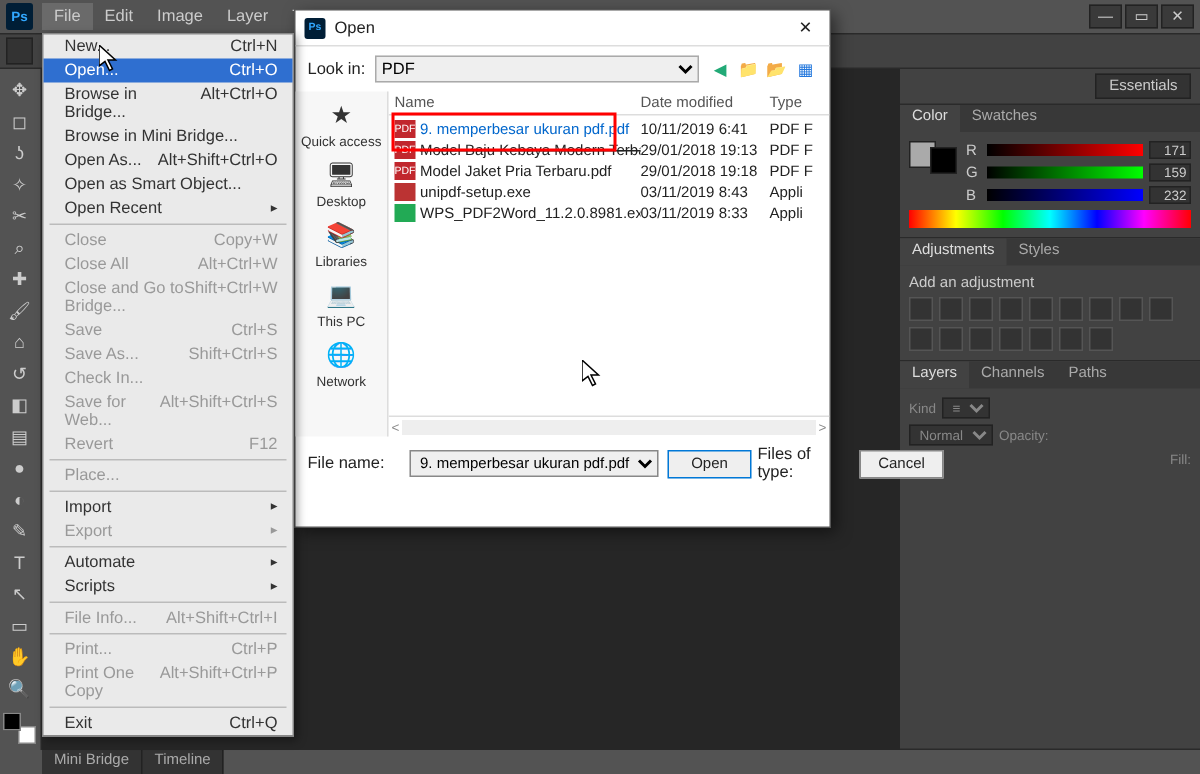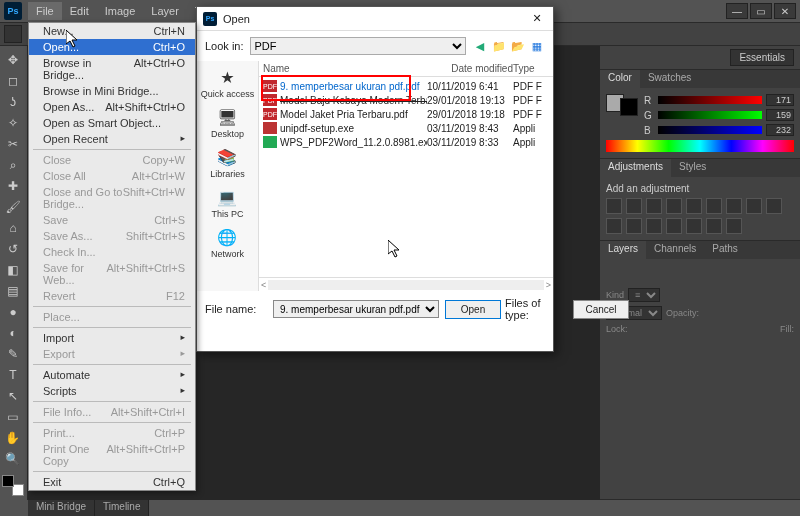--- a/index.html
+++ b/index.html
@@ -42,21 +42,21 @@
 .slider-row .track { flex: 1; height: 8px; background: linear-gradient(to right,#000,#f00); position: relative; }
 .slider-row .track.g { background: linear-gradient(to right,#000,#0f0); }
 .slider-row .track.b { background: linear-gradient(to right,#000,#00f); }
 .slider-row .val { width: 28px; background: #333; border: 1px solid #222; text-align: right; padding: 0 2px; font-size: 9px; }
 .spectrum { height: 12px; background: linear-gradient(to right, red, yellow, lime, cyan, blue, magenta, red); margin-top: 4px; }
 .color-swatch-pair { display: flex; gap: 0; }
 .swatch-fg { width: 18px; height: 18px; background: #aaa; border: 1px solid #222; }
 .swatch-bg { width: 18px; height: 18px; background: #000; border: 1px solid #222; margin-left: -4px; margin-top: 4px; }
 .adj-icons { display: flex; flex-wrap: wrap; gap: 4px; margin-top: 4px; }
 .adj-icon { width: 16px; height: 16px; background: #333; border: 1px solid #555; }
-.layers-controls { display: flex; gap: 4px; align-items: center; font-size: 9px; color: #888; margin-top: 23px; }
+.layers-controls { display: flex; gap: 4px; align-items: center; font-size: 9px; color: #888; }
 .mini-select { background: #333; border: 1px solid #222; color: #888; font-size: 9px; padding: 0 2px; }
 
 
 .file-menu { position: absolute; top: 22px; left: 28px; width: 168px; background: #eaeaea; border: 1px solid #888; box-shadow: 2px 2px 6px rgba(0,0,0,0.4); z-index: 50; font-size: 11px; color: #333; }
 .file-menu .fm-item { display: flex; justify-content: space-between; padding: 2px 10px 2px 14px; }
 .file-menu .fm-item.highlight { background: #2f6fd0; color: #fff; }
 .file-menu .fm-item.disabled { color: #999; }
 .file-menu .fm-sep { height: 1px; background: #bbb; margin: 2px 4px; }
 .file-menu .arrow { font-size: 9px; }
 .cursor { position: absolute; top: 30px; left: 66px; z-index: 60; pointer-events: none; }
@@ -70,21 +70,21 @@
 .dlg-lookin select { flex: 1; height: 18px; font-size: 11px; border: 1px solid #aaa; }
 .dlg-toolbar-icons { display: flex; gap: 3px; }
 .tb-icon { width: 16px; height: 16px; display: flex; align-items: center; justify-content: center; font-size: 11px; }
 .dlg-body { display: flex; height: 230px; }
 .places { width: 62px; background: #f7f7f7; border-right: 1px solid #ddd; display: flex; flex-direction: column; align-items: center; padding: 6px 0; gap: 8px; }
 .place { display: flex; flex-direction: column; align-items: center; font-size: 9px; color: #333; gap: 2px; }
 .place .picon { width: 24px; height: 20px; display: flex; align-items: center; justify-content: center; font-size: 16px; }
 .file-list { flex: 1; overflow: hidden; display: flex; flex-direction: column; }
 .fl-header { display: flex; font-size: 10px; color: #555; border-bottom: 1px solid #ddd; padding: 2px 4px; }
 .fl-header .c1 { flex: 1; }
-.fl-header .c2 { width: 86px; text-align: right; }
+.fl-header .c2 { width: 86px; }
 .fl-header .c3 { width: 36px; }
 .fl-rows { flex: 1; padding: 2px 0; }
 .fl-row { display: flex; padding: 1px 4px; align-items: center; font-size: 10px; }
 .fl-row .ficon { width: 14px; height: 12px; background: #c1272d; margin-right: 3px; font-size: 7px; color: #fff; display: flex; align-items: center; justify-content: center; }
 .fl-row .ficon.exe { background: #b33; }
 .fl-row .ficon.wps { background: #2a5; }
 .fl-row .c1 { flex: 1; white-space: nowrap; overflow: hidden; }
 .fl-row .c2 { width: 86px; }
 .fl-row .c3 { width: 36px; }
 .redbox { position: absolute; border: 2px solid red; pointer-events: none; }

